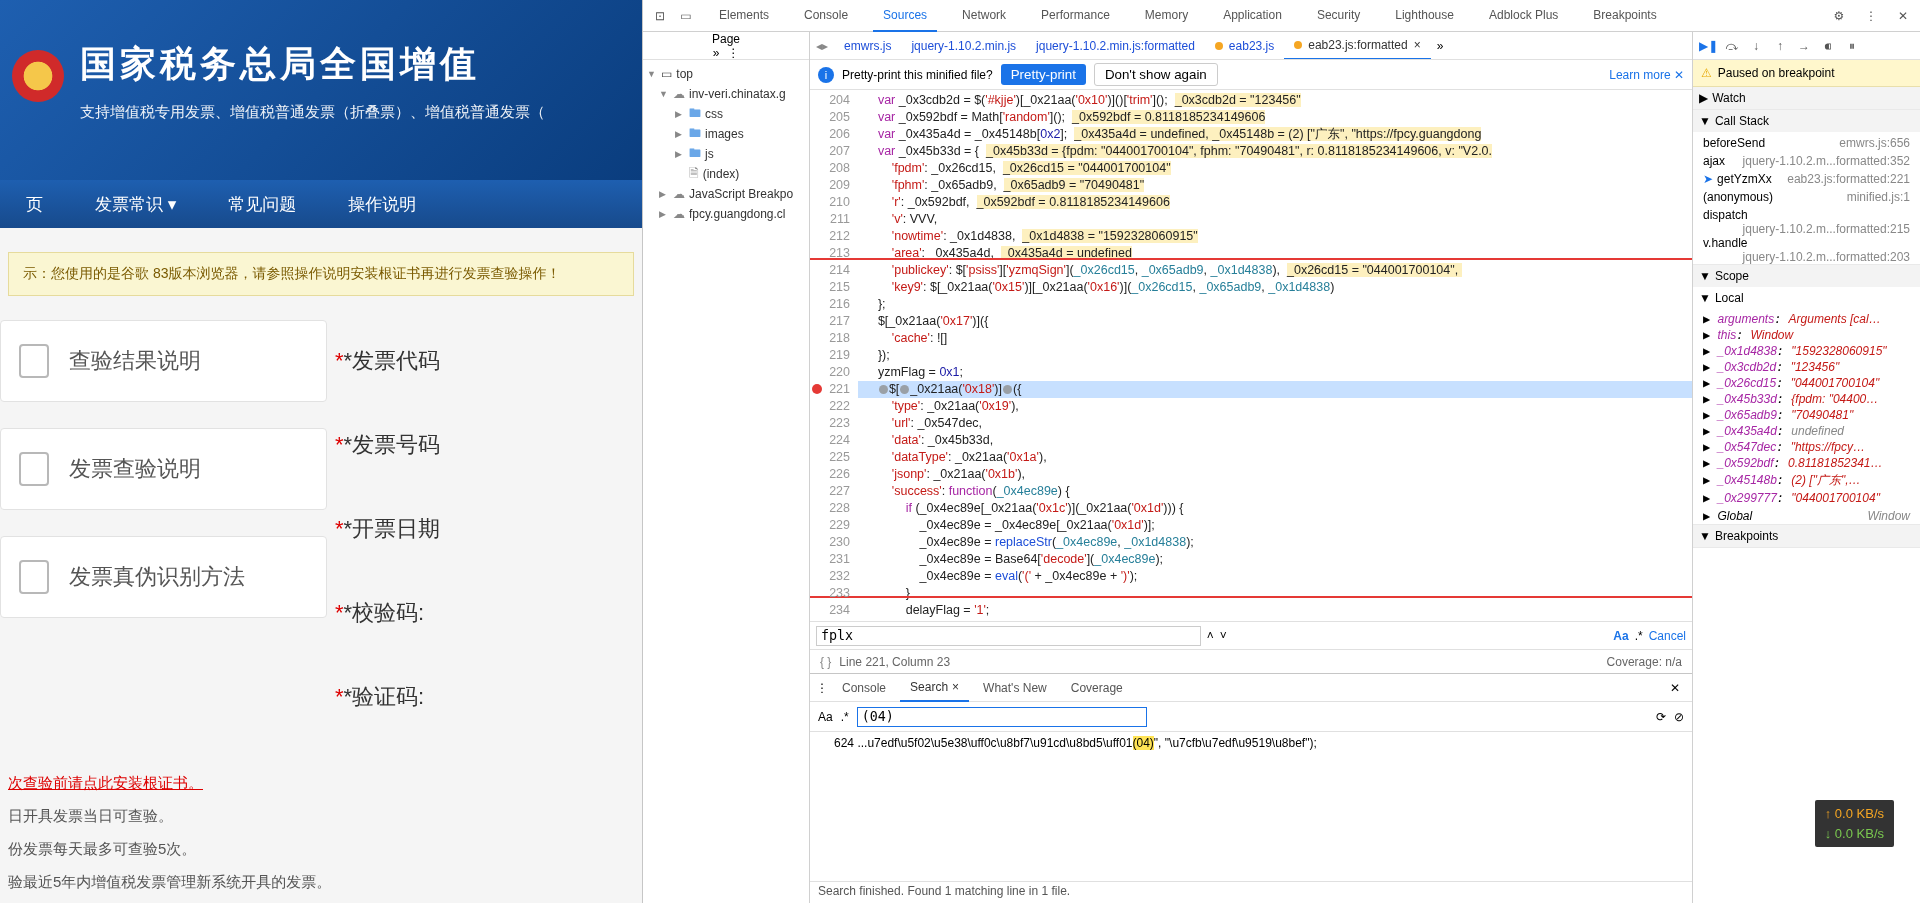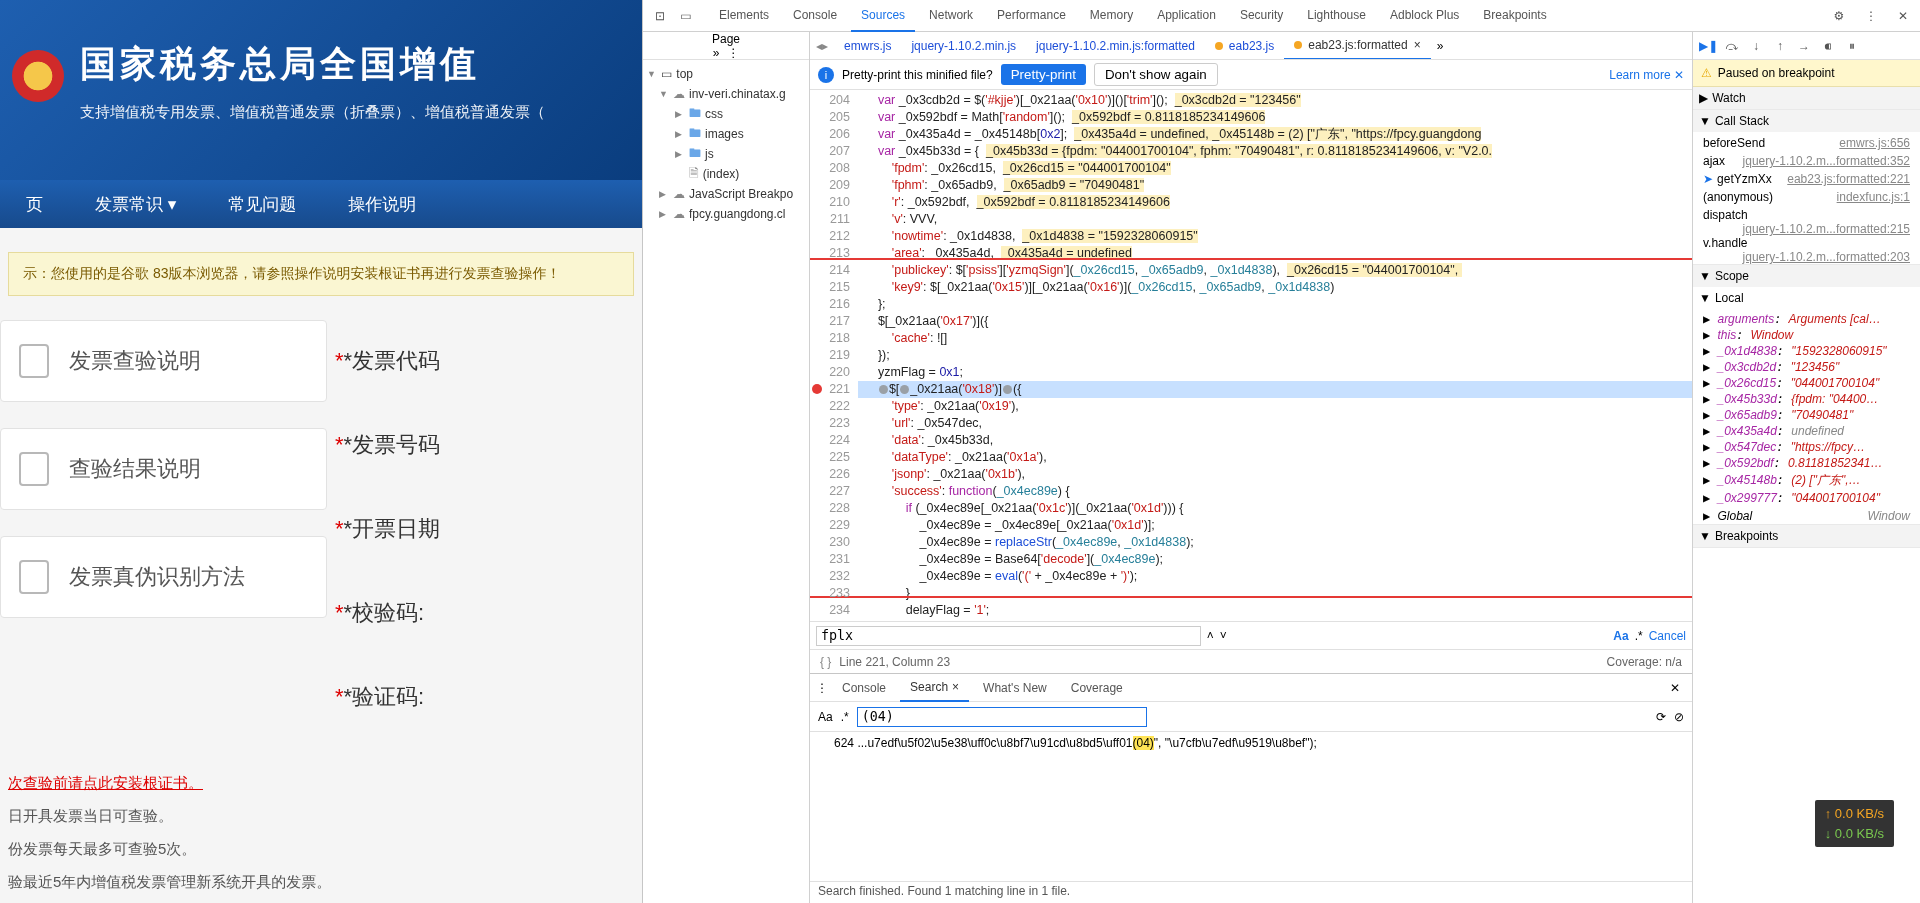--- a/index.html
+++ b/index.html
@@ -24,21 +24,21 @@
 .right-labels div { font-size: 22px; color: #333; margin-bottom: 54px; margin-top: 14px; }
 .ast { color: #d00; }
 .notes { padding: 0 8px; font-size: 15px; color: #555; line-height: 2.2; }
 .notes a { color: #d00; text-decoration: underline; }
 .notes .num { color: #d00; }
 
 
 .dt { flex: 1; display: flex; flex-direction: column; border-left: 1px solid #c6c6c6; background: #fff; }
 .dt-top { height: 32px; display: flex; align-items: center; border-bottom: 1px solid #d0d0d0; padding: 0 6px; gap: 4px; color: #555; }
 .dt-top .ic { width: 22px; text-align: center; cursor: pointer; }
-.dt-tabs { display: flex; gap: 4px; margin-left: 8px; }
+.dt-tabs { display: flex; gap: 15px; margin-left: 8px; }
 .dt-tab { padding: 8px 10px; color: #555; cursor: pointer; }
 .dt-tab.active { color: #1a73e8; border-bottom: 2px solid #1a73e8; }
 .dt-top .rt { margin-left: auto; display: flex; gap: 10px; }
 
 .dt-body { flex: 1; display: flex; min-height: 0; }
 
 
 .src-left { width: 167px; border-right: 1px solid #d0d0d0; display: flex; flex-direction: column; }
 .src-left-hd { height: 28px; display: flex; align-items: center; justify-content: space-between; padding: 0 8px; border-bottom: 1px solid #e0e0e0; flex-direction: column; }
 .tree { flex: 1; overflow: hidden; font-size: 12px; color: #333; padding: 4px 0; }
@@ -94,21 +94,21 @@
 
 .dbg { width: 228px; border-left: 1px solid #d0d0d0; display: flex; flex-direction: column; font-size: 12px; overflow: hidden; }
 .dbg-tb { height: 28px; display: flex; align-items: center; gap: 6px; padding: 0 6px; border-bottom: 1px solid #e0e0e0; color: #555; }
 .dbg-tb span { cursor: pointer; width: 18px; text-align: center; }
 .dbg-pause { background: #fff7cc; padding: 6px 8px; border-bottom: 1px solid #e9dfab; display: flex; gap: 6px; align-items: center; }
 .dbg-pause .ic { color: #e6a700; }
 .dbg-sec { border-bottom: 1px solid #e9e9e9; }
 .dbg-hd { padding: 4px 6px; background: #f3f3f3; display: flex; align-items: center; gap: 4px; cursor: pointer; }
 .dbg-bd { padding: 2px 0; }
 .cs-row { padding: 2px 10px; }
-.cs-row .loc { color: #888; float: right; text-decoration: underline; }
+.cs-row .loc { color: #888; float: right; }
 .cs-row.cur::before { content: "➤"; color: #1a73e8; margin-right: 4px; }
 .scope-row { padding: 1px 10px; font-family: Consolas, monospace; white-space: nowrap; overflow: hidden; text-overflow: ellipsis; font-style: italic; }
 .scope-row .k { color: #a626a4; }
 .scope-row .v { color: #c41a16; }
 .scope-row .vu { color: #888; }
 
 
 .net-ov { position: absolute; right: 26px; bottom: 56px; background: #333; color: #fff; font-family: monospace; font-size: 13px; padding: 4px 10px; border-radius: 2px; line-height: 1.5; }
 .net-ov .up { color: #f5a623; }
 .net-ov .dn { color: #7ac74f; }
@@ -131,25 +131,25 @@
     <div>页</div>
     <div>发票常识 ▾</div>
     <div>常见问题</div>
     <div>操作说明</div>
   </div>
   <div class="warn-bar">示：您使用的是谷歌 83版本浏览器，请参照操作说明安装根证书再进行发票查验操作！</div>
   <div class="form-area">
     <div class="left-cards">
       <div class="card">
           <div class="cic"></div>
-          <span>发票查验说明</span>
+          <span>查验结果说明</span>
         </div>
       <div class="card">
           <div class="cic"></div>
-          <span>查验结果说明</span>
+          <span>发票查验说明</span>
         </div>
       <div class="card">
           <div class="cic"></div>
           <span>发票真伪识别方法</span>
         </div>
     </div>
     <div class="right-labels">
       <div><span class="ast">*</span><span>*发票代码</span></div>
       <div><span class="ast">*</span><span>*发票号码</span></div>
       <div><span class="ast">*</span><span>*开票日期</span></div>
@@ -370,21 +370,21 @@
       </div>
       <div class="dbg-sec">
           <div class="dbg-hd">▶ <span>Watch</span></div>
         </div>
       <div class="dbg-sec">
         <div class="dbg-hd">▼ <span>Call Stack</span></div>
         <div class="dbg-bd" id="csbox">
             <div class="cs-row">beforeSend<span class="loc">emwrs.js:656</span></div>
             <div class="cs-row">ajax<span class="loc">jquery-1.10.2.m...formatted:352</span></div>
             <div class="cs-row cur">getYzmXx<span class="loc">eab23.js:formatted:221</span></div>
-            <div class="cs-row">(anonymous)<span class="loc">indexfunc.js:1</span></div>
+            <div class="cs-row">(anonymous)<span class="loc">minified.js:1</span></div>
             <div class="cs-row">dispatch<span class="loc">jquery-1.10.2.m...formatted:215</span></div>
             <div class="cs-row">v.handle<span class="loc">jquery-1.10.2.m...formatted:203</span></div>
           </div>
       </div>
       <div class="dbg-sec">
         <div class="dbg-hd">▼ <span>Scope</span></div>
         <div class="dbg-hd" style="background:#fff;">▼ <span>Local</span></div>
         <div class="dbg-bd" id="scopebox">
             <div class="scope-row">▶ <span class="k">arguments</span>: <span class="v">Arguments [cal…</span></div>
             <div class="scope-row">▶ <span class="k">this</span>: <span class="v">Window</span></div>

